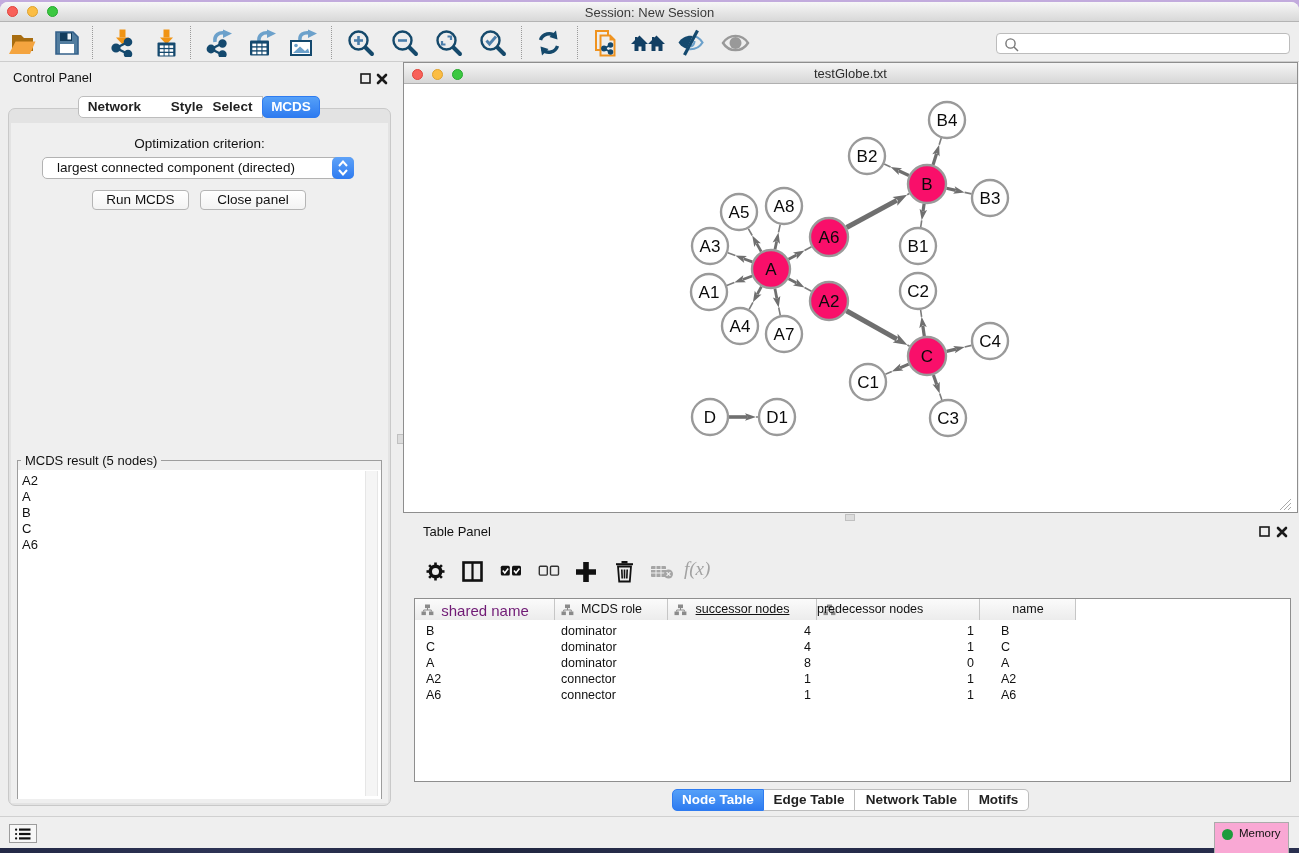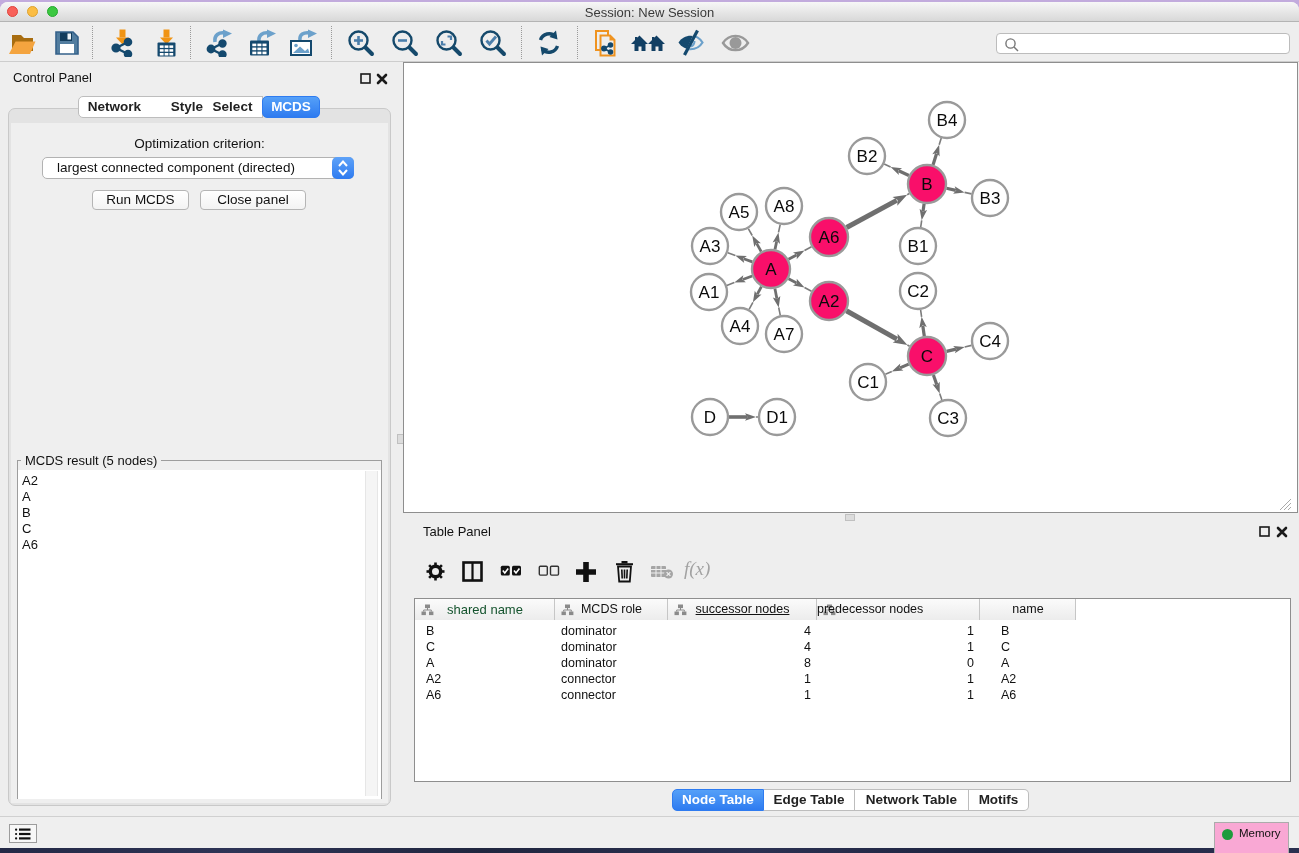--- a/index.html
+++ b/index.html
@@ -237,20 +237,26 @@
     <div class="li" style="top:67px">A6</div>
     <div id="gb-scroll"></div>
   </div>
   <div id="gb-label">MCDS result (5 nodes)</div>
 </div>
 
 <div class="abs" style="left:397px;top:434px;width:7px;height:10px;background:#dcdcdc;border:1px solid #c0c0c0;"></div>
 <div class="abs" style="left:845px;top:514px;width:10px;height:7px;background:#dcdcdc;border:1px solid #c0c0c0;"></div>
 
 <div class="abs" style="left:403px;top:62px;width:895px;height:451px;background:#fff;border:1px solid #8e8e8e;">
+  <div style="position:absolute;left:0;top:0;width:893px;height:21px;background:linear-gradient(#f5f5f5,#d7d7d7);border-bottom:1px solid #b0b0b0;">
+    <div style="position:absolute;left:0;right:0;top:3px;text-align:center;font-size:13px;color:#2c2c2c;">testGlobe.txt</div>
+    <div class="tl r" style="top:6px;left:8px"></div>
+    <div class="tl y" style="top:6px;left:28px"></div>
+    <div class="tl g" style="top:6px;left:48px"></div>
+  </div>
   <svg style="position:absolute;left:872px;top:432px" width="16" height="16" viewBox="0 0 16 16">
     <g stroke="#aaaaaa" stroke-width="1">
       <line x1="4" y1="15" x2="15" y2="4"></line>
         <line x1="8" y1="15" x2="15" y2="8"></line>
         <line x1="12" y1="15" x2="15" y2="12"></line>
     </g>
   </svg>
   <svg style="position:absolute;left:2px;top:21px" width="891" height="429" viewBox="0 0 891 429" font-family="Liberation Sans, sans-serif">
 <line x1="355.2" y1="167.6" x2="350.6" y2="159.4" stroke="#6f6f6f" stroke-width="2.8"></line>
 <line x1="346.2" y1="151.5" x2="342.3" y2="144.6" stroke="#7c7c7c" stroke-width="1.6"></line>
@@ -415,21 +421,21 @@
 <div class="abs" style="left:684px;top:558px;width:40px;font-family:'Liberation Serif',serif;font-style:italic;font-size:19px;color:#a2a2a2;">f(x)</div>
 
 <div class="abs" style="left:414px;top:598px;width:877px;height:184px;background:#fff;border:1px solid #8e8e8e;"></div>
 <div class="abs" style="left:415px;top:599px;width:140px;height:21px;border-right:1px solid #c6c6c6;background:linear-gradient(#fbfbfb,#ececec);"></div>
 <svg class="abs" style="left:421px;top:604px" width="13" height="12" viewBox="0 0 13 12">
 <rect x="4" y="0.5" width="5" height="3.6" fill="#8a8a8a"></rect>
 <rect x="0.5" y="7.5" width="4.4" height="3.6" fill="#8a8a8a"></rect>
 <rect x="8" y="7.5" width="4.4" height="3.6" fill="#8a8a8a"></rect>
 <path d="M6.5 4 v2 M2.7 7.5 v-1.5 h7.6 v1.5" fill="none" stroke="#8a8a8a" stroke-width="1"></path>
 </svg>
-<div class="abs" style="left:415px;top:602px;width:140px;text-align:center;font-size:13px;color:#14532d;">shared name</div>
+<div class="abs" style="left:415px;top:602px;width:140px;text-align:center;font-size:15px;color:#701a75;">shared name</div>
 <div class="abs" style="left:555px;top:599px;width:113px;height:21px;border-right:1px solid #c6c6c6;background:linear-gradient(#fbfbfb,#ececec);"></div>
 <svg class="abs" style="left:561px;top:604px" width="13" height="12" viewBox="0 0 13 12">
 <rect x="4" y="0.5" width="5" height="3.6" fill="#8a8a8a"></rect>
 <rect x="0.5" y="7.5" width="4.4" height="3.6" fill="#8a8a8a"></rect>
 <rect x="8" y="7.5" width="4.4" height="3.6" fill="#8a8a8a"></rect>
 <path d="M6.5 4 v2 M2.7 7.5 v-1.5 h7.6 v1.5" fill="none" stroke="#8a8a8a" stroke-width="1"></path>
 </svg>
 <div class="abs" style="left:555px;top:602px;width:113px;text-align:center;font-size:12.5px;color:#111;">MCDS role</div>
 <div class="abs" style="left:668px;top:599px;width:149px;height:21px;border-right:1px solid #c6c6c6;background:linear-gradient(#fbfbfb,#ececec);"></div>
 <svg class="abs" style="left:674px;top:604px" width="13" height="12" viewBox="0 0 13 12">

